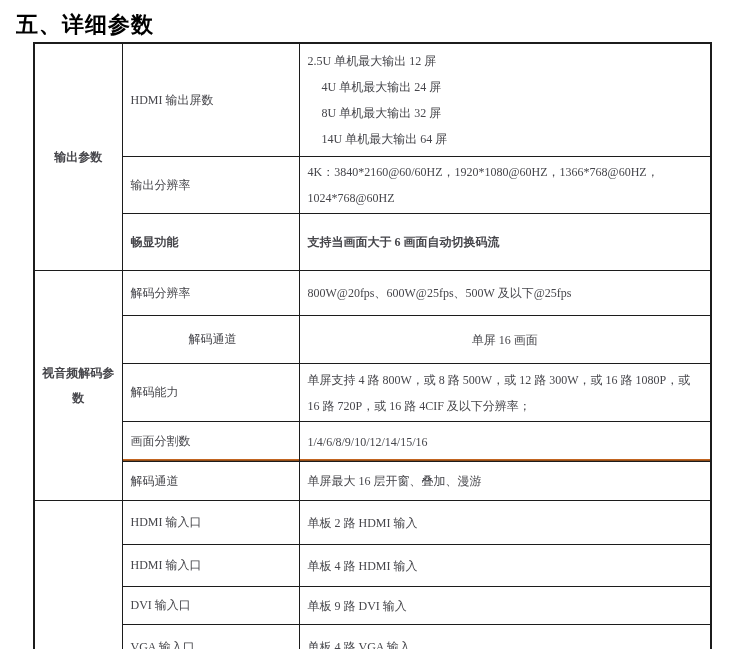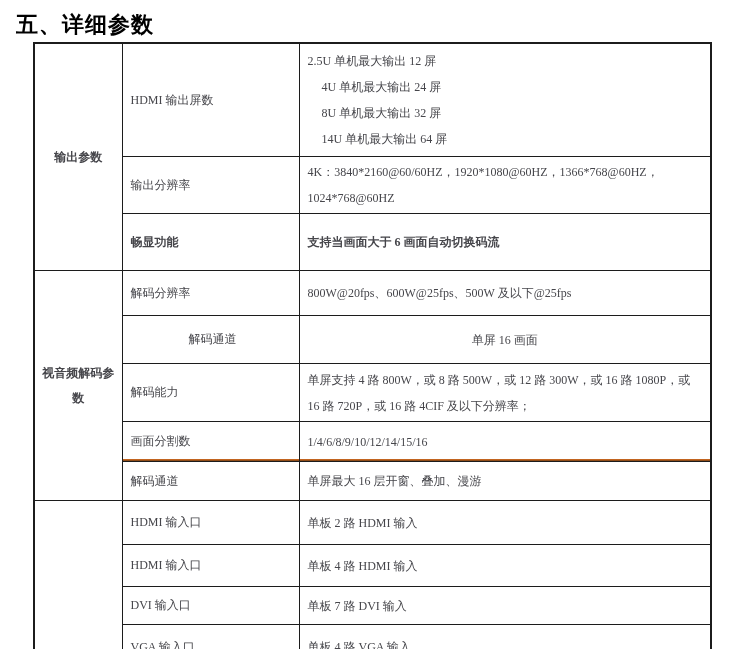--- a/index.html
+++ b/index.html
@@ -139,21 +139,21 @@
       <td class="group" rowspan="6"></td>
       <td class="param">HDMI 输入口</td>
       <td class="value">单板 2 路 HDMI 输入</td>
     </tr>
     <tr class="r10">
       <td class="param">HDMI 输入口</td>
       <td class="value">单板 4 路 HDMI 输入</td>
     </tr>
     <tr class="r11">
       <td class="param">DVI 输入口</td>
-      <td class="value">单板 7 路 DVI 输入</td>
+      <td class="value">单板 9 路 DVI 输入</td>
     </tr>
     <tr class="r12">
       <td class="param">VGA 输入口</td>
       <td class="value">单板 4 路 VGA 输入</td>
     </tr>
 
   </tbody>
 </table>
 
 </body></html>

